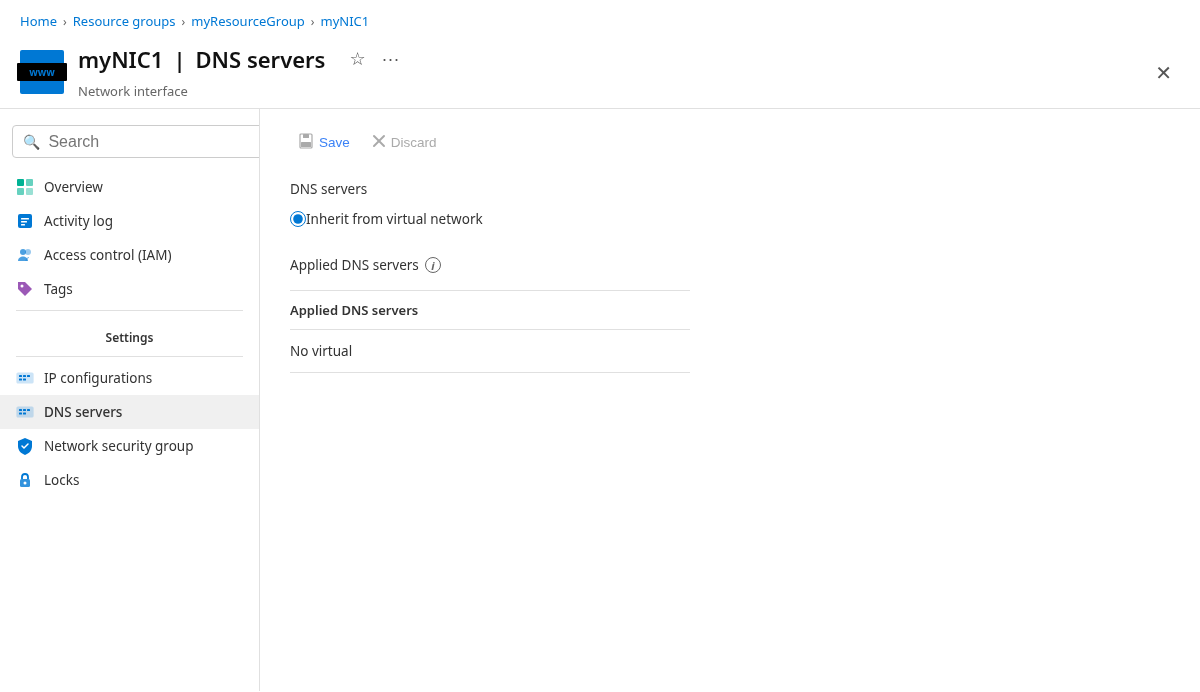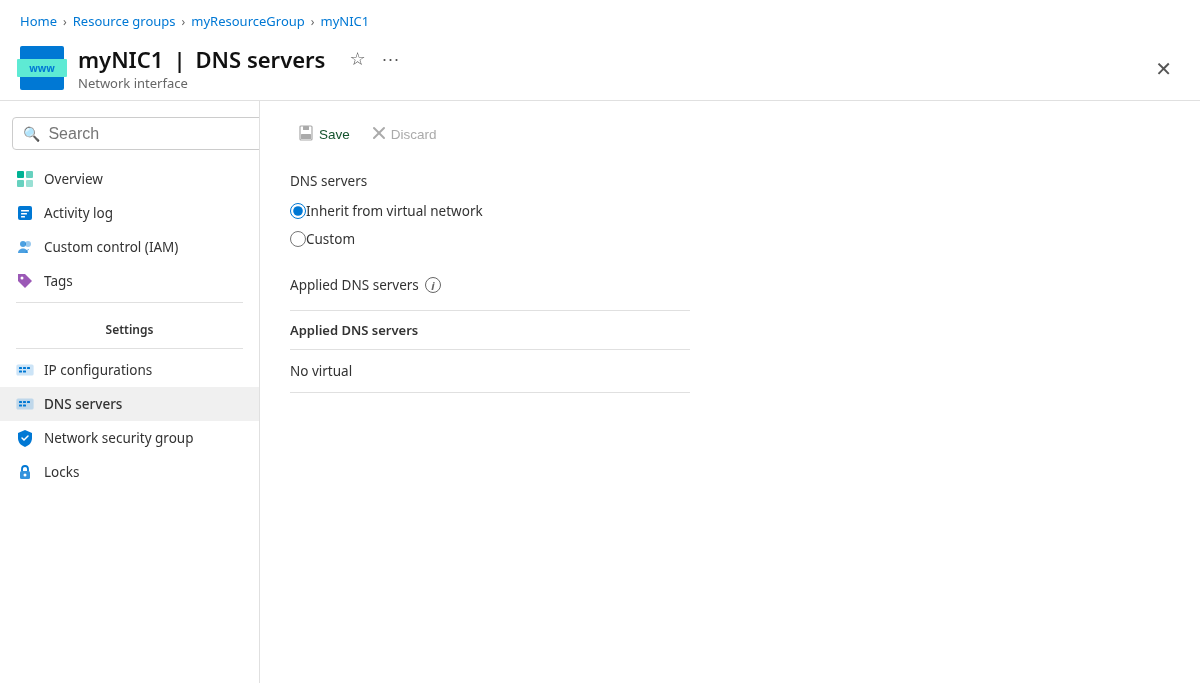--- a/index.html
+++ b/index.html
@@ -43,39 +43,39 @@
       height: 44px;
       background: #0078d4;
       display: flex;
       align-items: center;
       justify-content: center;
       margin-right: 14px;
       flex-shrink: 0;
       border-radius: 2px;
     }
     .page-icon-inner {
-      background: #5eead4;
+      background: #000000;
       color: #0078d4;
       font-size: 10px;
       font-weight: bold;
       padding: 2px 12px;
       border-radius: 1px;
     }
     .page-title-group h1 {
       font-size: 22px;
       font-weight: 600;
       color: #111;
       display: flex;
       align-items: center;
       gap: 10px;
     }
     .page-title-group .subtitle {
       font-size: 13px;
       color: #666;
-      margin-top: 0;
+      margin-top: 8px;
     }
     .header-actions {
       display: flex;
       align-items: center;
       gap: 8px;
       margin-left: 10px;
     }
     .header-actions button {
       background: none;
       border: none;
@@ -201,21 +201,21 @@
       gap: 6px;
       margin-bottom: 24px;
     }
     .toolbar-btn {
       display: flex;
       align-items: center;
       gap: 5px;
       background: none;
       border: none;
       cursor: pointer;
-      color: #14532d;
+      color: #3b82f6;
       font-size: 13.5px;
       padding: 4px 8px;
       border-radius: 4px;
     }
     .toolbar-btn.disabled {
       color: #aaa;
       cursor: default;
     }
 
     
@@ -356,21 +356,21 @@
 
     <div class="nav-item">
       <span class="nav-icon">
         <svg width="18" height="18" viewBox="0 0 18 18">
           <circle cx="7" cy="6" r="3" fill="#0078d4" opacity="0.7"></circle>
           <circle cx="12" cy="6" r="3" fill="#0078d4" opacity="0.4"></circle>
           <path d="M2 15c0-3 2.5-4.5 5-4.5s5 1.5 5 4.5" fill="#0078d4" opacity="0.7"></path>
           <path d="M10 15c0-2 1.5-3.5 3-3.5" stroke="#0078d4" fill="none" opacity="0.5"></path>
         </svg>
       </span>
-      <span>Custom control (IAM)</span>
+      <span>Access control (IAM)</span>
     </div>
 
     <div class="nav-item">
       <span class="nav-icon">
         <svg width="18" height="18" viewBox="0 0 18 18">
             <path d="M2 2h7l7 7-7 7L2 9z" fill="#9b59b6"></path>
             <circle cx="6" cy="6" r="1.5" fill="white"></circle>
           </svg>
       </span>
       <span>Tags</span>
@@ -457,24 +457,20 @@
       </button>
     </div>
 
     <div class="section-title">DNS servers</div>
 
     <div class="radio-group">
       <label class="radio-item">
         <input type="radio" name="dns" checked="" style="">
         <span class="radio-label">Inherit from virtual network</span>
       </label>
-      <label class="radio-item">
-        <input type="radio" name="dns" style="">
-        <span class="radio-label">Custom</span>
-      </label>
     </div>
 
     <div class="applied-dns-label">
       <span>Applied DNS servers</span>
       <span class="info-icon">i</span>
     </div>
 
     <div class="applied-table">
       <div class="applied-table-header">Applied DNS servers</div>
       <div class="applied-table-empty">No virtual</div>

